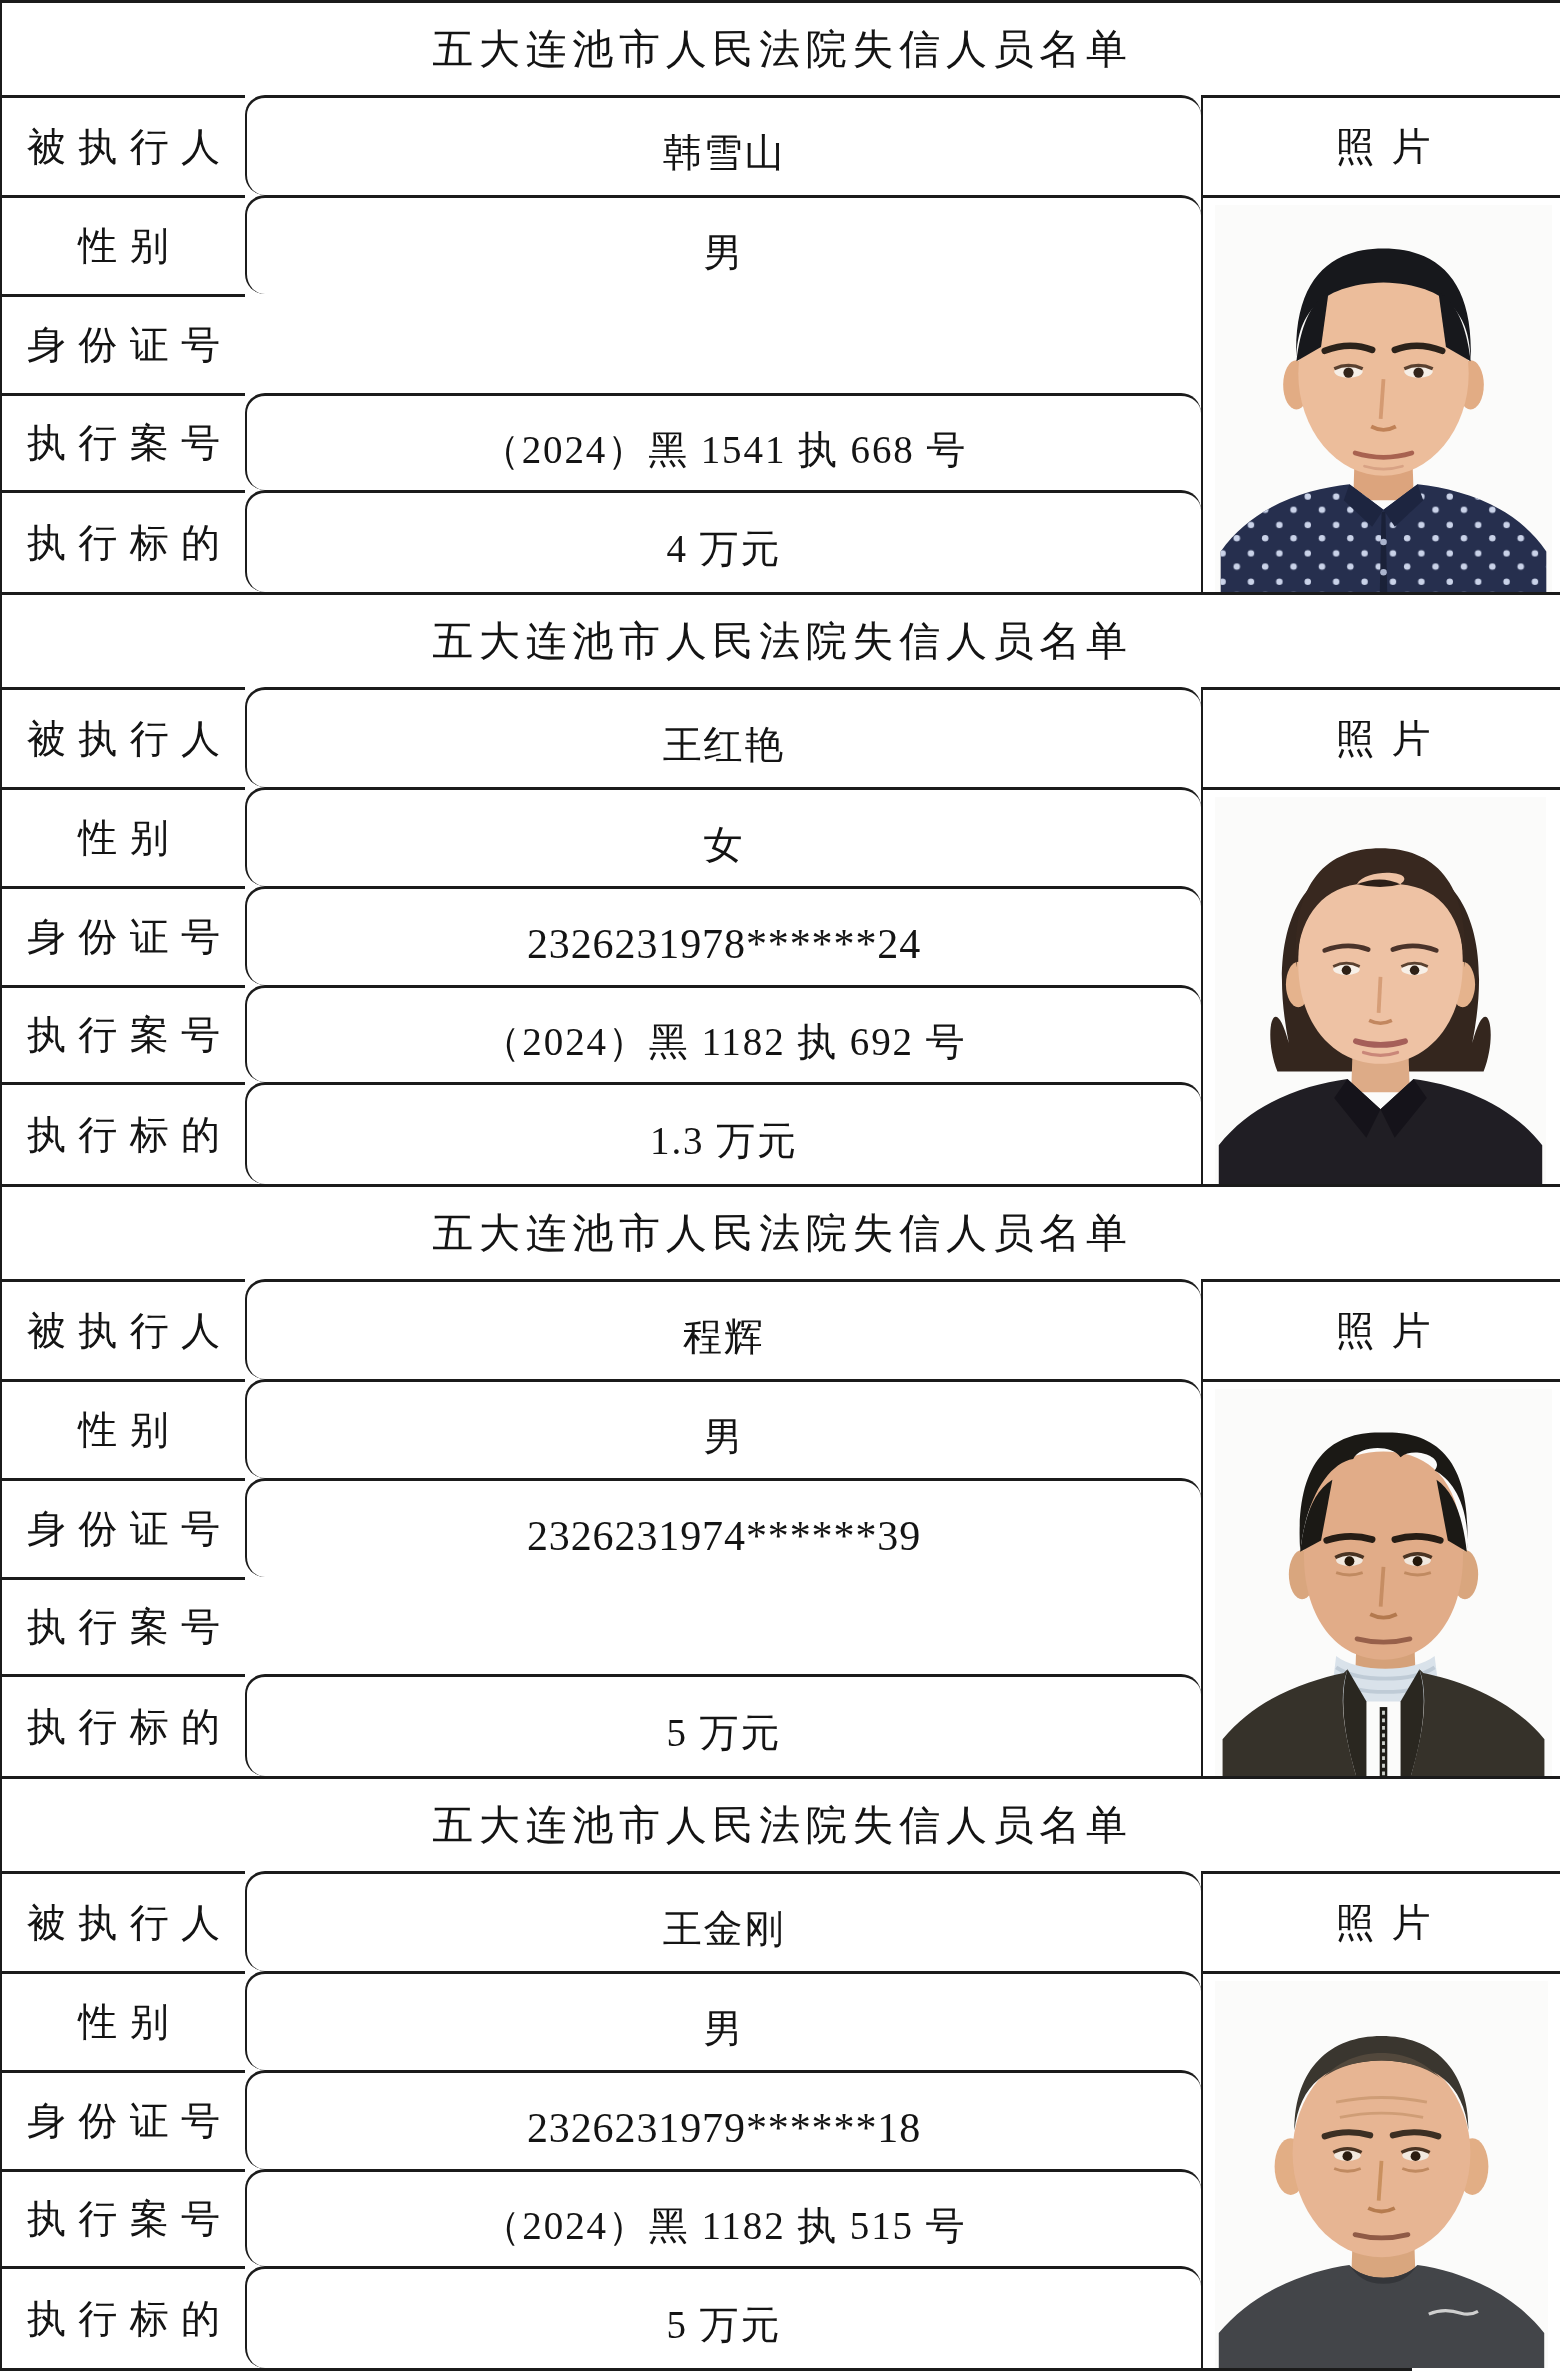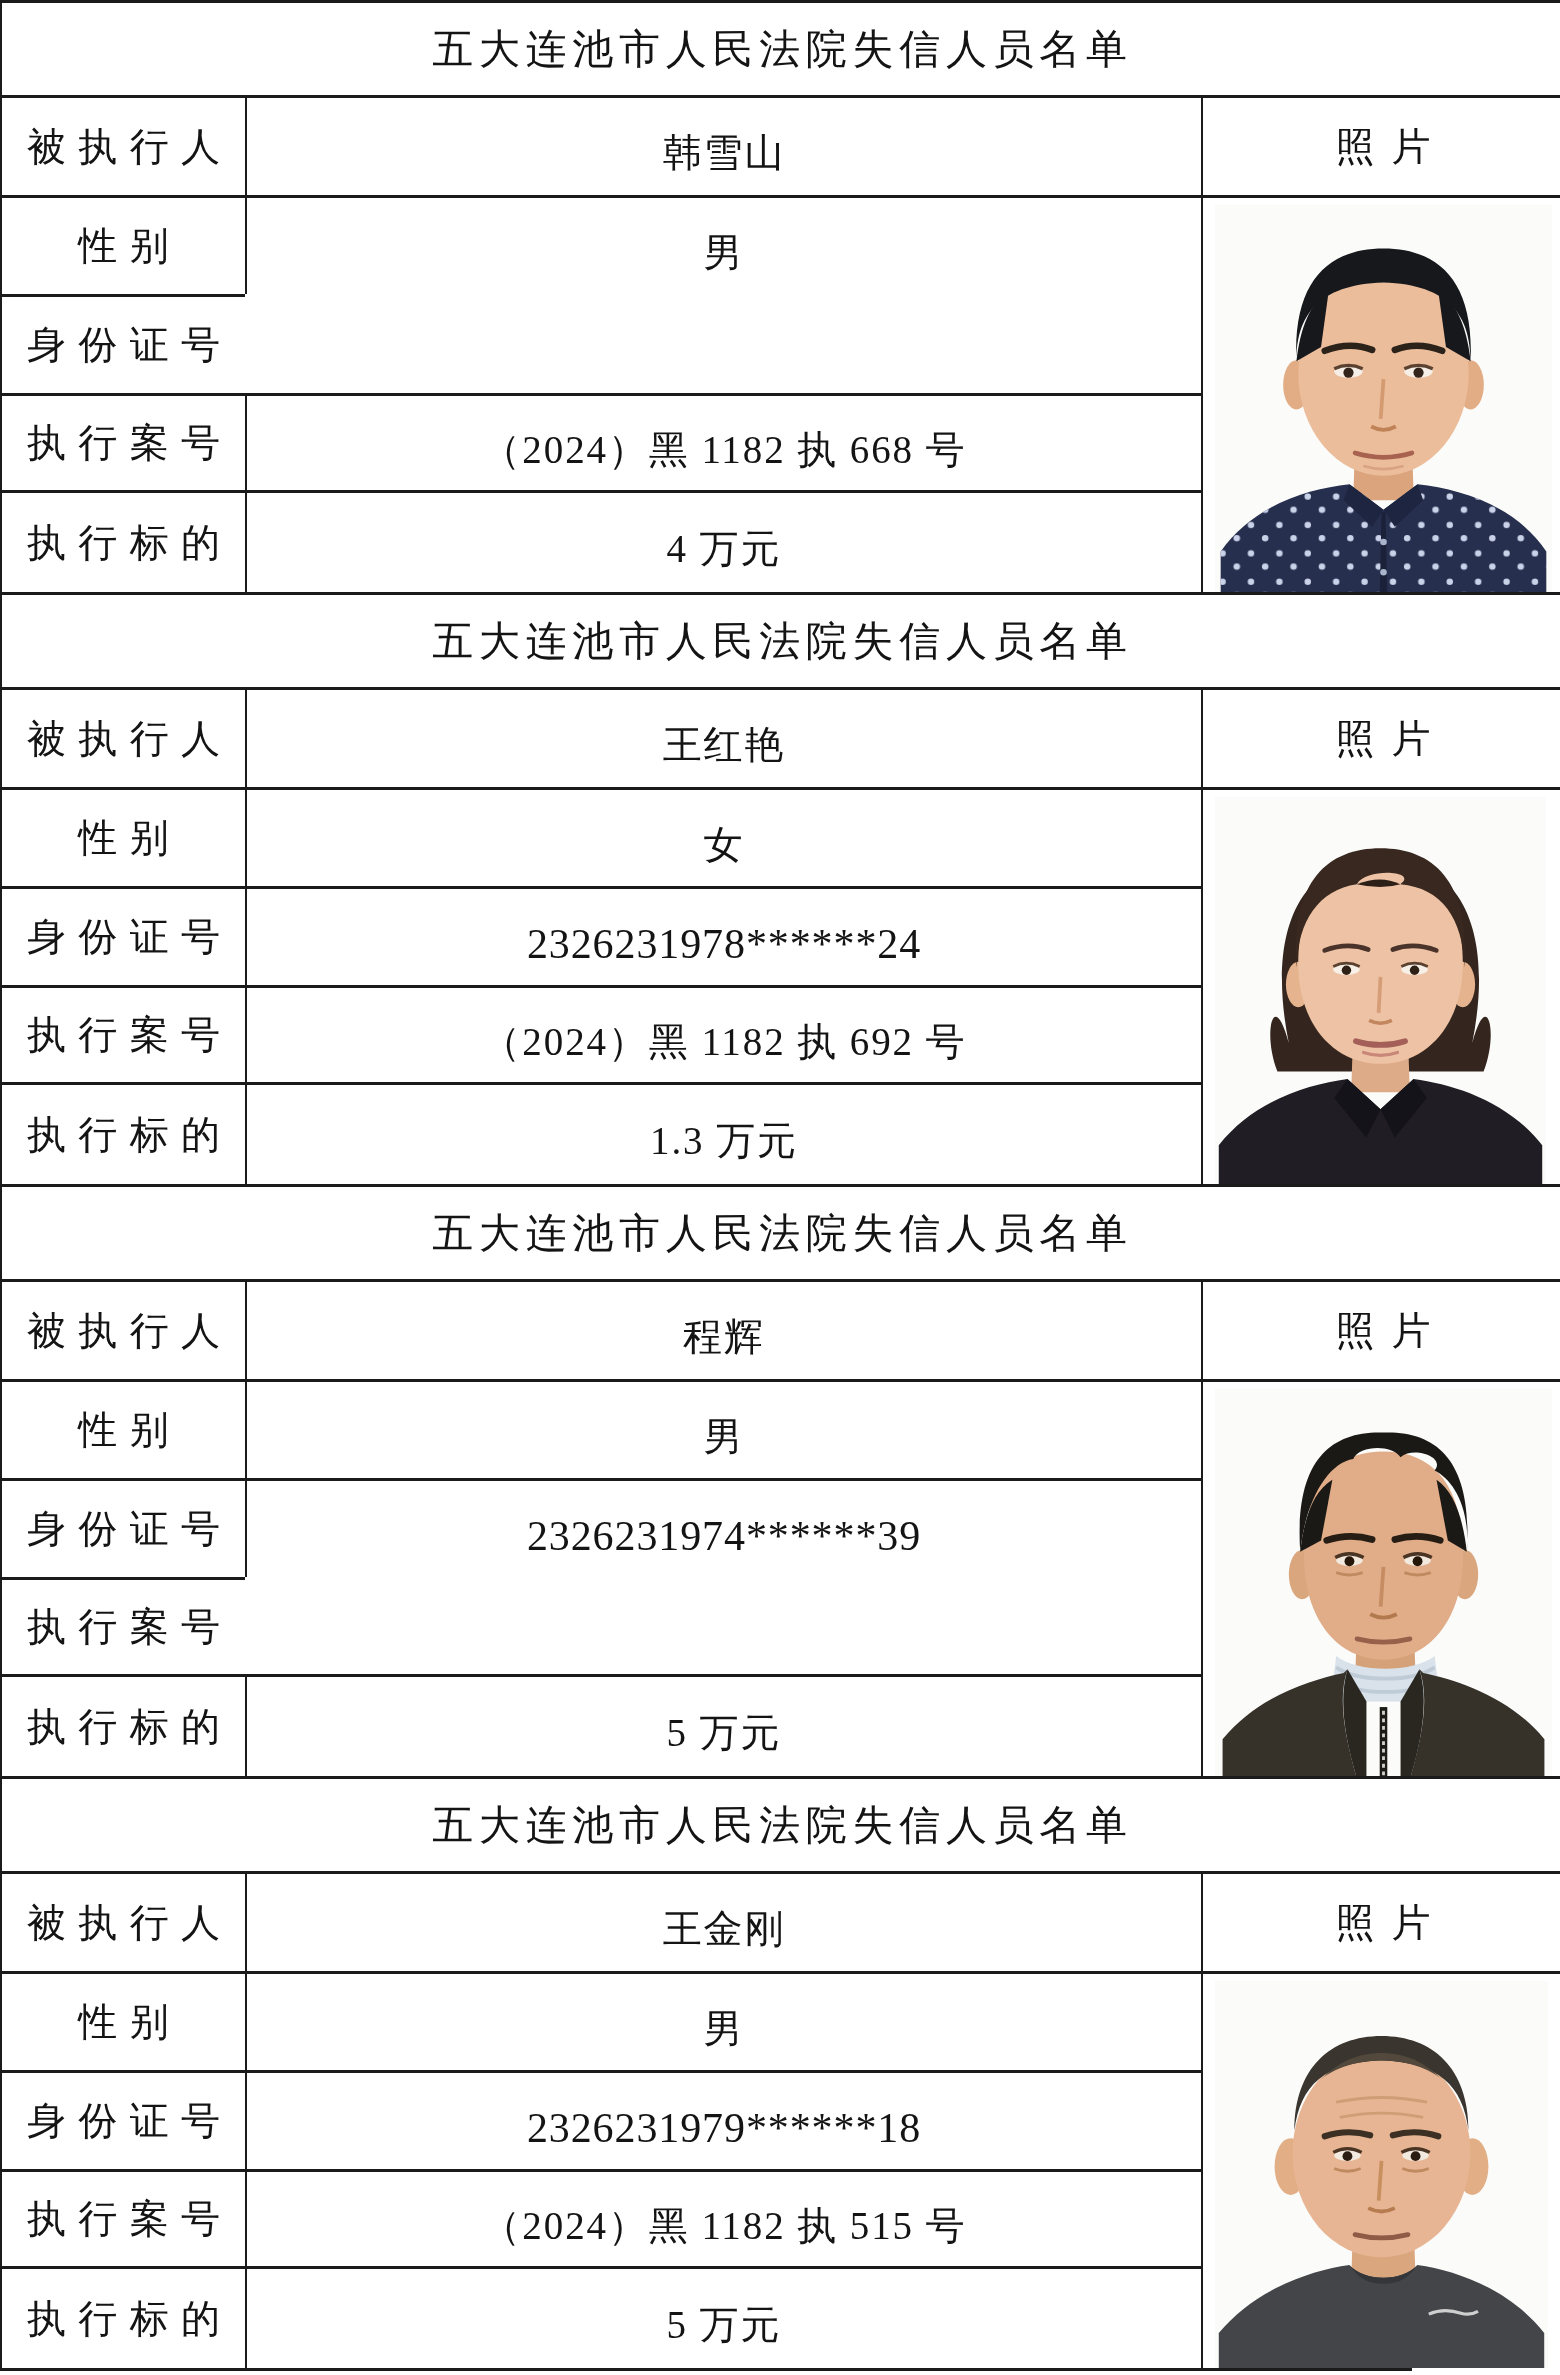--- a/index.html
+++ b/index.html
@@ -44,20 +44,21 @@
     text-indent: 12.3px; 
     white-space: nowrap;
   }
 
   .value-cell {
     grid-column: 2;
     font-size: 39px;
     padding-top: 13.2px;
     letter-spacing: 1.9px;
     white-space: nowrap;
+    border-radius: 20px;
   }
   .value-id { font-size: 42px; letter-spacing: 0.9px; }
 
   .photo-header { grid-column: 3; grid-row: 2; font-size: 39px; letter-spacing: 17px; text-indent: 17px; }
 
   .photo-cell {
     grid-column: 3; grid-row: 3 / span 4;
     align-items: flex-start; justify-content: flex-start;
     padding: 6.6px 0 0 12.3px;
   }
@@ -77,21 +78,21 @@
     <div class="cell label-cell r2">被执行人</div>
     <div class="cell value-cell v-sep r2">韩雪山</div>
     <div class="cell photo-header v-sep">照片</div>
 
     <div class="cell label-cell r3">性别</div>
     <div class="cell value-cell v-sep r3">男</div>
 
     <div class="cell label-cell r4">身份证号</div>
 
     <div class="cell label-cell r5">执行案号</div>
-    <div class="cell value-cell v-sep r5">（2024）黑 1182 执 668 号</div>
+    <div class="cell value-cell v-sep r5">（2024）黑 1541 执 668 号</div>
 
     <div class="cell label-cell r6">执行标的</div>
     <div class="cell value-cell v-sep r6">4 万元</div>
 
     <div class="cell photo-cell v-sep">
       <svg width="337" height="390" viewBox="0 0 356 412">
         <defs>
           <pattern id="dots1" width="30" height="30" patternUnits="userSpaceOnUse">
             <circle cx="8" cy="8" r="3.4" fill="#c9d2e8"></circle>
             <circle cx="23" cy="22" r="3.4" fill="#c9d2e8"></circle>

